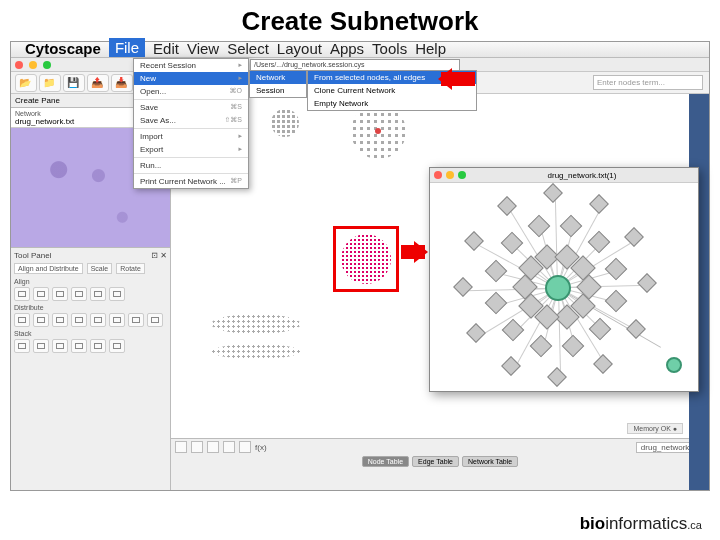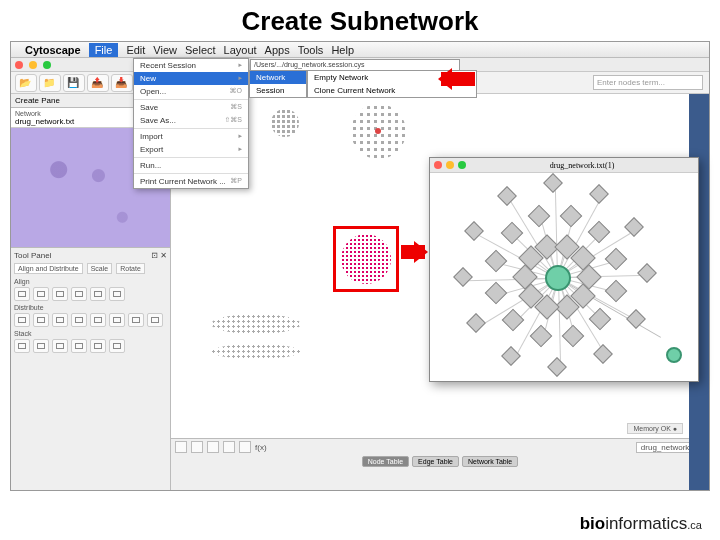--- a/index.html
+++ b/index.html
@@ -1,19 +1,19 @@
 <!DOCTYPE html>
 <html><head>
 <meta charset="utf-8">
 <style>
   * { box-sizing: border-box; margin: 0; padding: 0; }
   body { font-family: Arial, sans-serif; width: 720px; height: 540px; background: #fff; overflow: hidden; position: relative; }
   .slide-title { font-size: 26px; font-weight: bold; text-align: center; padding: 6px 0 4px; }
   .app-area { position: relative; width: 700px; height: 450px; margin: 0 auto; background: #d8d8d8; border: 1px solid #999; }
-  .mac-menubar { height: 16px; background: linear-gradient(#f9f9f9,#e6e6e6); display:flex; align-items:center; font-size:11px; padding:0 6px; gap:8px; border-bottom:1px solid #bbb;}
+  .mac-menubar { height: 16px; background: linear-gradient(#f9f9f9,#e6e6e6); display:flex; align-items:flex-end; font-size:15px; padding:0 6px; gap:8px; border-bottom:1px solid #bbb;}
   .mac-menubar .apple { font-size:10px; }
   .mac-menubar .app-name { font-weight:bold; }
   .mac-menubar .mitem { color:#222; }
   .mac-menubar .mitem.active { background:#2a6fd6; color:#fff; padding:1px 6px; }
   .win-titlebar { height:14px; background:#ececec; display:flex; align-items:center; padding:0 4px; gap:6px; border-bottom:1px solid #c8c8c8;}
   .dot{width:8px;height:8px;border-radius:50%;}
   .dot.r{background:#ff5f57;} .dot.y{background:#ffbd2e;} .dot.g{background:#28c940;}
   .toolbar {height:22px;background:#f2f2f2;border-bottom:1px solid #c8c8c8;display:flex;align-items:center;padding:0 4px;gap:2px;position:relative;}
   .tb-btn{width:22px;height:18px;background:#fafafa;border:1px solid #ccc;border-radius:3px;display:flex;align-items:center;justify-content:center;font-size:10px;color:#555;}
   .search-box{position:absolute;right:6px;width:110px;height:15px;border:1px solid #bbb;background:#fff;font-size:8px;padding:0 3px;color:#999;display:flex;align-items:center;}
@@ -69,21 +69,21 @@
   .dropdown .sub-path{position:absolute;left:116px;top:0;width:210px;height:13px;background:#fff;border:1px solid #999;font-size:7px;padding:1px 3px;color:#444;overflow:hidden;white-space:nowrap;}
   .submenu{position:absolute;left:238px;top:28px;width:58px;background:#fff;border:1px solid #999;font-size:8px;z-index:6;}
   .submenu .row{padding:2px 6px;}
   .submenu .row.hi{background:#2a6fd6;color:#fff;}
   .submenu2{position:absolute;left:296px;top:28px;width:170px;background:#fff;border:1px solid #999;font-size:8px;z-index:7;}
   .submenu2 .row{padding:2px 6px;display:flex;justify-content:space-between;}
   .submenu2 .row.hi{background:#2a6fd6;color:#fff;}
   .arrow-top{position:absolute;left:430px;top:30px;width:34px;height:14px;background:#e00;z-index:8;}
   .arrow-top::before{content:"";position:absolute;left:-14px;top:-4px;border:11px solid transparent;border-right:14px solid #e00;}
   
-  .popup{position:absolute;right:10px;top:115px;width:270px;height:225px;background:#fff;border:1px solid #888;box-shadow:3px 3px 10px rgba(0,0,0,.4);z-index:9;font-family:Liberation Serif, serif;}
+  .popup{position:absolute;right:10px;top:125px;width:270px;height:225px;background:#fff;border:1px solid #888;box-shadow:3px 3px 10px rgba(0,0,0,.4);z-index:9;}
   .popup .pbar{height:15px;background:#e8e8e8;display:flex;align-items:center;padding:0 4px;gap:4px;font-size:8px;border-bottom:1px solid #ccc;}
   .popup .pbody{position:relative;width:100%;height:calc(100% - 15px);background:#fff;}
   .hub{position:absolute;left:115px;top:92px;width:26px;height:26px;background:#6fcfa8;border:2px solid #3a9470;border-radius:50%;z-index:2;}
   .out-node{position:absolute;right:16px;bottom:18px;width:16px;height:16px;background:#6fcfa8;border:2px solid #3a9470;border-radius:50%;}
   .popup .pbody::before{content:"";position:absolute;left:134px;top:108px;width:112px;height:74px;border-top:1px solid #bbb;transform:rotate(30deg);transform-origin:top left;}
   .diamond{position:absolute;width:20px;height:20px;background:#c9c9c9;border:1px solid #888;transform:rotate(45deg);}
   .edge-line{position:absolute;width:1px;background:#ccc;transform-origin:top left;}
   
   .footer{position:absolute;left:0;right:0;bottom:0;height:32px;display:flex;align-items:center;}
   .footer .bar{width:370px;height:32px;background:#c40808;color:#fff;font-size:15px;display:flex;align-items:center;padding-left:10px;}
@@ -173,25 +173,28 @@
         <span class="shortcut">⌘P</span>
       </div>
   </div>
 
   <div class="submenu">
     <div class="row hi">Network</div>
     <div class="row">Session</div>
   </div>
 
   <div class="submenu2">
+    <div class="row hi">
+        <span>From selected nodes, all edges</span>
+      </div>
+    <div class="row">
+        <span>Clone Current Network</span>
+      </div>
     <div class="row">
         <span>Empty Network</span>
-      </div>
-    <div class="row">
-        <span>Clone Current Network</span>
       </div>
   </div>
   <div class="arrow-top"></div>
 
   <div class="body-row">
 
     <div class="left-col">
       <div class="control-pane">
         <span>Create Pane</span>
         <span>✕</span>

